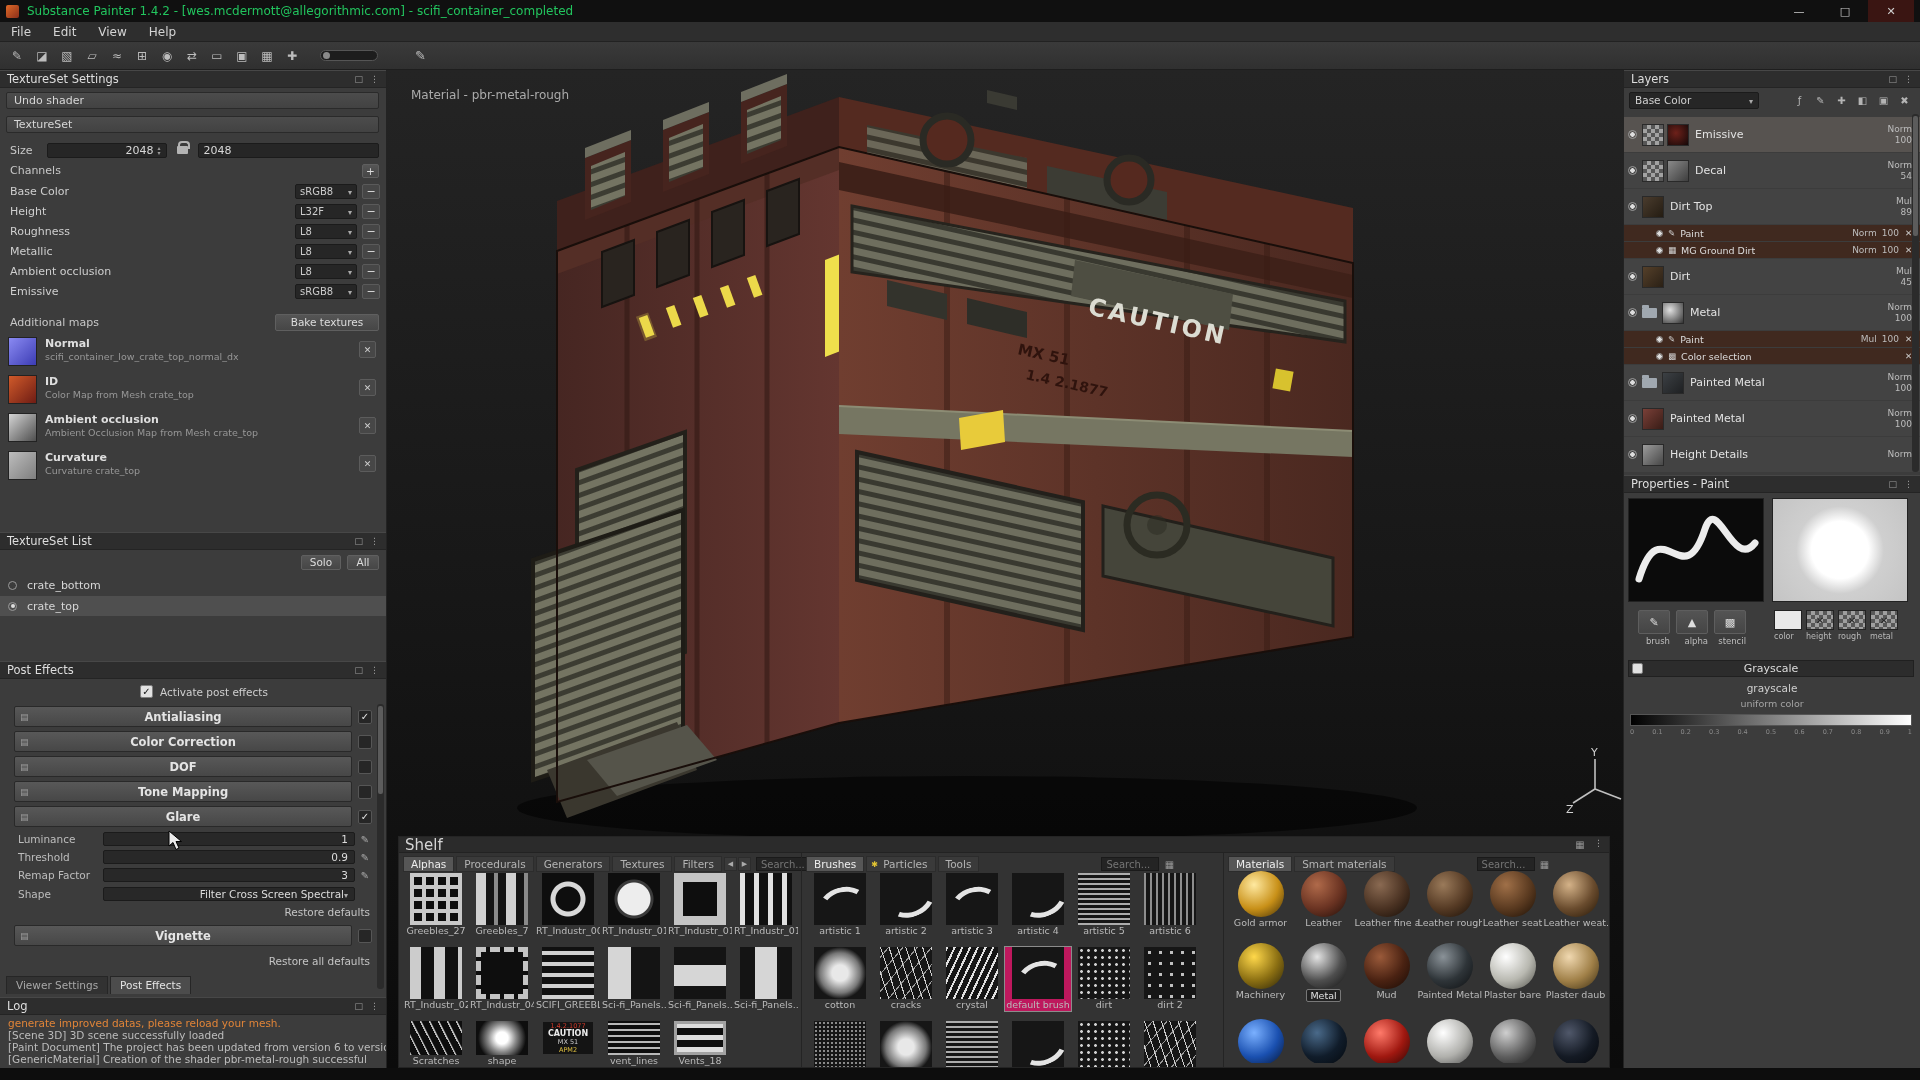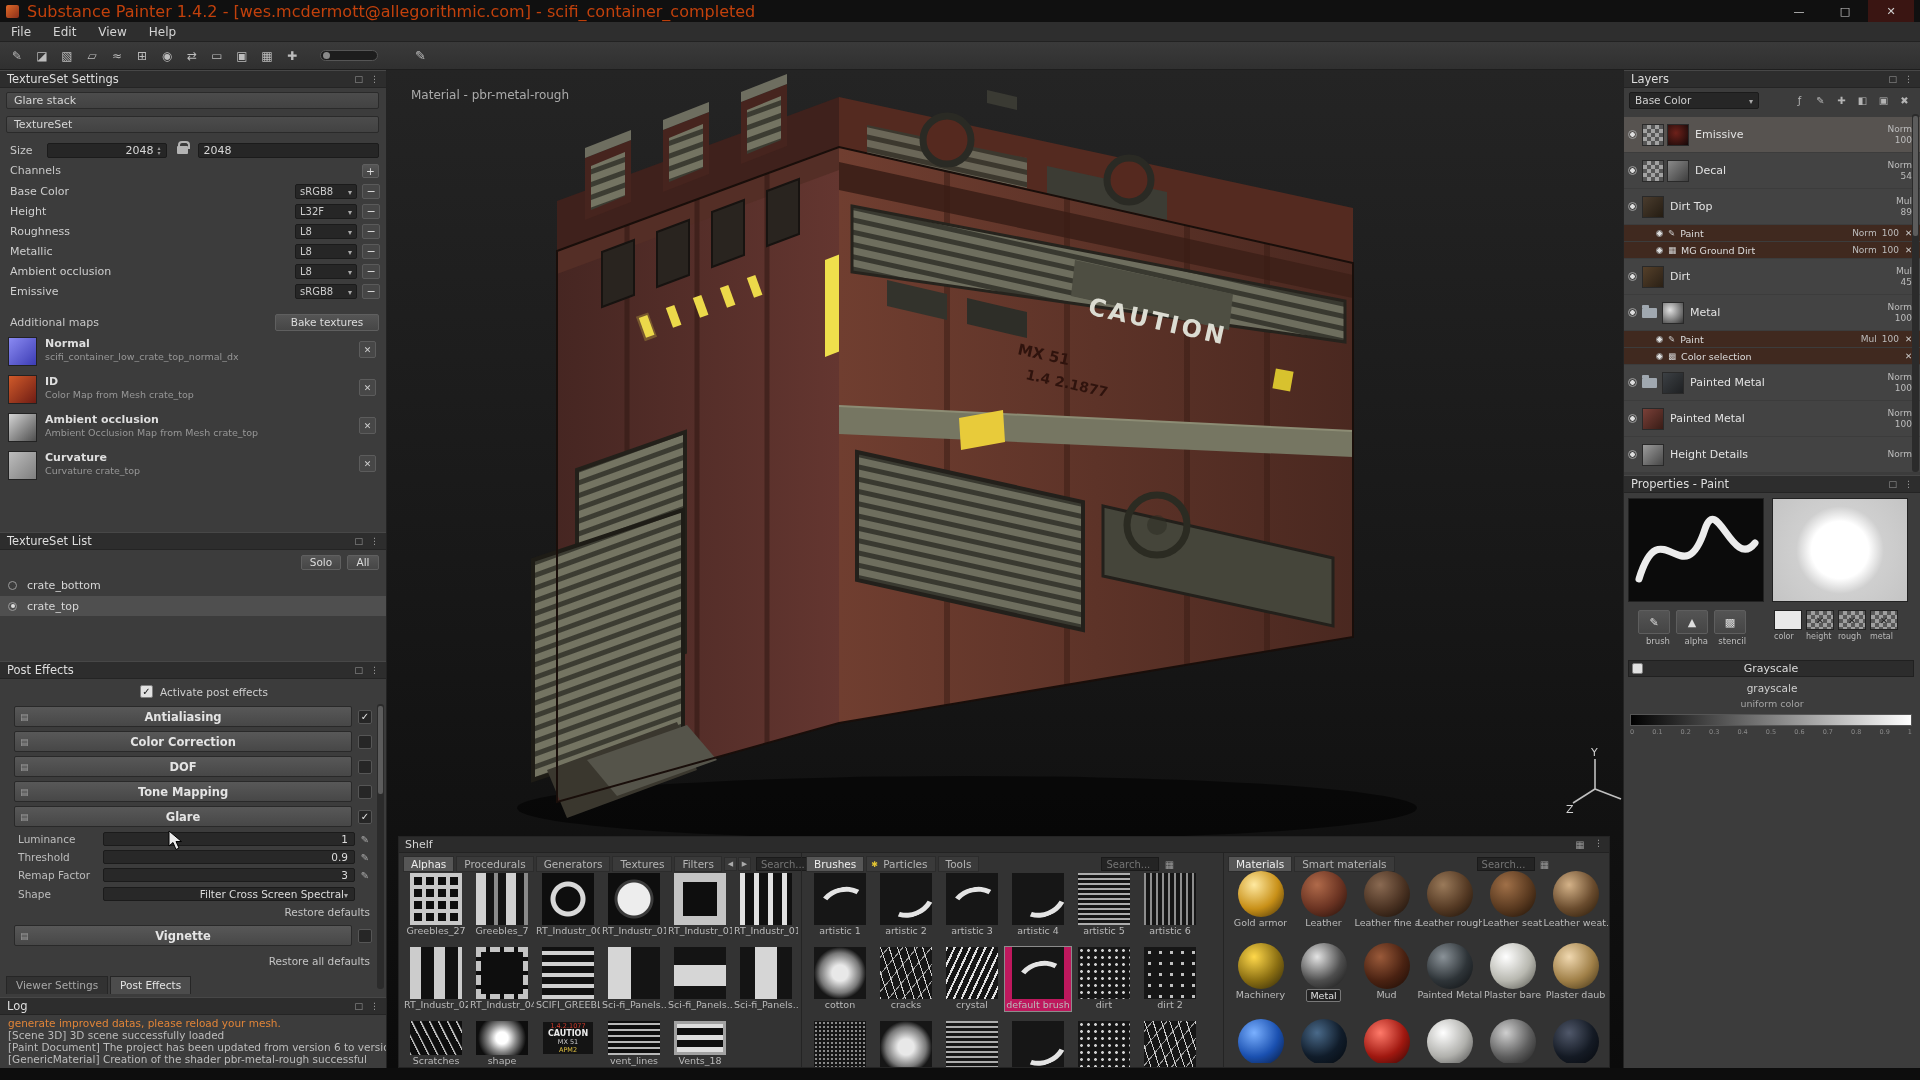--- a/index.html
+++ b/index.html
@@ -3,21 +3,21 @@
 <meta charset="utf-8">
 <style>
 *{margin:0;padding:0;box-sizing:border-box}
 html,body{width:1920px;height:1080px;overflow:hidden;background:#161616;font-family:"DejaVu Sans","Liberation Sans",sans-serif;font-size:12px;color:#c8c8c8}
 .ab{position:absolute}
 .flex{display:flex;align-items:center}
 
 
 #titlebar{position:absolute;left:0;top:0;width:1920px;height:22px;background:#101010;display:flex;align-items:center;padding:0 6px}
 #appicon{width:13px;height:13px;border-radius:2px;background:linear-gradient(135deg,#e06a28,#8a2e1a);margin-right:8px}
-#title{font-size:16px;color:#c2410c;white-space:nowrap}
+#title{font-size:12px;color:#22c55e;white-space:nowrap}
 .winbtns{margin-left:auto;display:flex}
 .winbtn{width:46px;height:22px;display:flex;align-items:center;justify-content:center;color:#cfcfcf;font-size:11px}
 .winbtn:last-child{background:#3a1512}
 #menubar{position:absolute;left:0;top:22px;width:1920px;height:20px;background:#2e2e2e;display:flex;align-items:center;border-bottom:1px solid #222}
 .menuitem{padding:0 11px;font-size:12px;color:#d4d4d4;height:20px;display:flex;align-items:center}
 #toolbar{position:absolute;left:0;top:42px;width:1920px;height:28px;background:linear-gradient(#3a3a3a,#303030);border-bottom:1px solid #1e1e1e;display:flex;align-items:center;padding:0 6px;gap:3px}
 .tbico{width:22px;height:21px;display:flex;align-items:center;justify-content:center;color:#bdbdbd;font-size:12px;border:1px solid transparent;border-radius:2px}
 #tbpill{width:58px;height:11px;border-radius:6px;background:#1d1d1d;border:1px solid #555;margin-left:14px;position:relative}
 #tbpill::before{content:"";position:absolute;left:2px;top:1px;width:7px;height:7px;border-radius:50%;background:#8a8a8a}
 #tbpencil{margin-left:34px;color:#bdbdbd;font-size:13px}
@@ -81,21 +81,21 @@
 
 
 #viewport{position:absolute;left:387px;top:70px;width:1236px;height:998px;background:linear-gradient(#242424 0%,#191919 45%,#0b0b0b 100%);overflow:hidden}
 #matlabel{position:absolute;left:24px;top:18px;font-size:12px;color:#ababab}
 #gizmo{position:absolute;left:1178px;top:675px;width:70px;height:70px}
 #gizmo text{fill:#d2d2d2;font-size:11px}
 #gizmo line{stroke:#c0c0c0;stroke-width:1.6}
 
 
 #shelf{position:absolute;left:398px;top:836px;width:1212px;height:232px;background:#333;border:1px solid #242424;overflow:hidden}
-#shelfhead{position:absolute;left:0;top:0;right:0;height:16px;background:#2b2b2b;border-bottom:1px solid #222;display:flex;align-items:center;padding:0 6px;font-size:11px;color:#d4d4d4}
+#shelfhead{position:absolute;left:0;top:0;right:0;height:16px;background:#2b2b2b;border-bottom:1px solid #222;display:flex;align-items:center;padding:0 6px;font-size:15px;color:#d4d4d4}
 .shsec{position:absolute;top:16px;bottom:0}
 .sb{border-left:1px solid #242424}
 .stabrow{position:absolute;top:3px;left:4px;display:flex;align-items:center}
 .stab{height:16px;padding:0 7px;font-size:10.5px;color:#b4b4b4;background:#3a3a3a;border:1px solid #2c2c2c;display:flex;align-items:center;margin-right:2px;white-space:nowrap}
 .stab.active{background:#565656;color:#eee}
 .stab.particles{padding-left:16px;position:relative}
 .stab.particles::before{content:"✱";position:absolute;left:4px;color:#e2c432;font-size:8px}
 .navarr{width:13px;height:14px;background:#3a3a3a;border:1px solid #2c2c2c;color:#aaa;font-size:7px;display:flex;align-items:center;justify-content:center;margin-right:1px}
 .navarr.l::before{content:"◀"}.navarr.r::before{content:"▶"}
 .srch{background:#242424;border:1px solid #1a1a1a;color:#999;font-size:10px;height:14px;width:58px;padding:0 4px;margin-left:4px;font-family:inherit}
@@ -295,21 +295,21 @@
 </div>
 
 <div id="left">
   <div class="phead" style="top:0">
     <span>TextureSet Settings</span>
     <span class="phicons">
         <span class="i1"></span>
         <span class="i2"></span>
       </span>
   </div>
-  <div class="wellbar" style="top:22px">Glare stack</div>
+  <div class="wellbar" style="top:22px">Undo shader</div>
   <div class="wellbar" style="top:46px">TextureSet</div>
 
   <div class="ab flex" style="left:10px;top:71px;right:7px;height:18px">
     <span style="font-size:11px">Size</span>
     <span class="field" style="margin-left:14px;width:120px;height:15px;justify-content:flex-end">
         <span>2048</span>
         <span class="spin"></span>
       </span>
     <span class="lock" style="margin-left:10px"></span>
     <span class="field" style="margin-left:10px;flex:1;height:15px">

